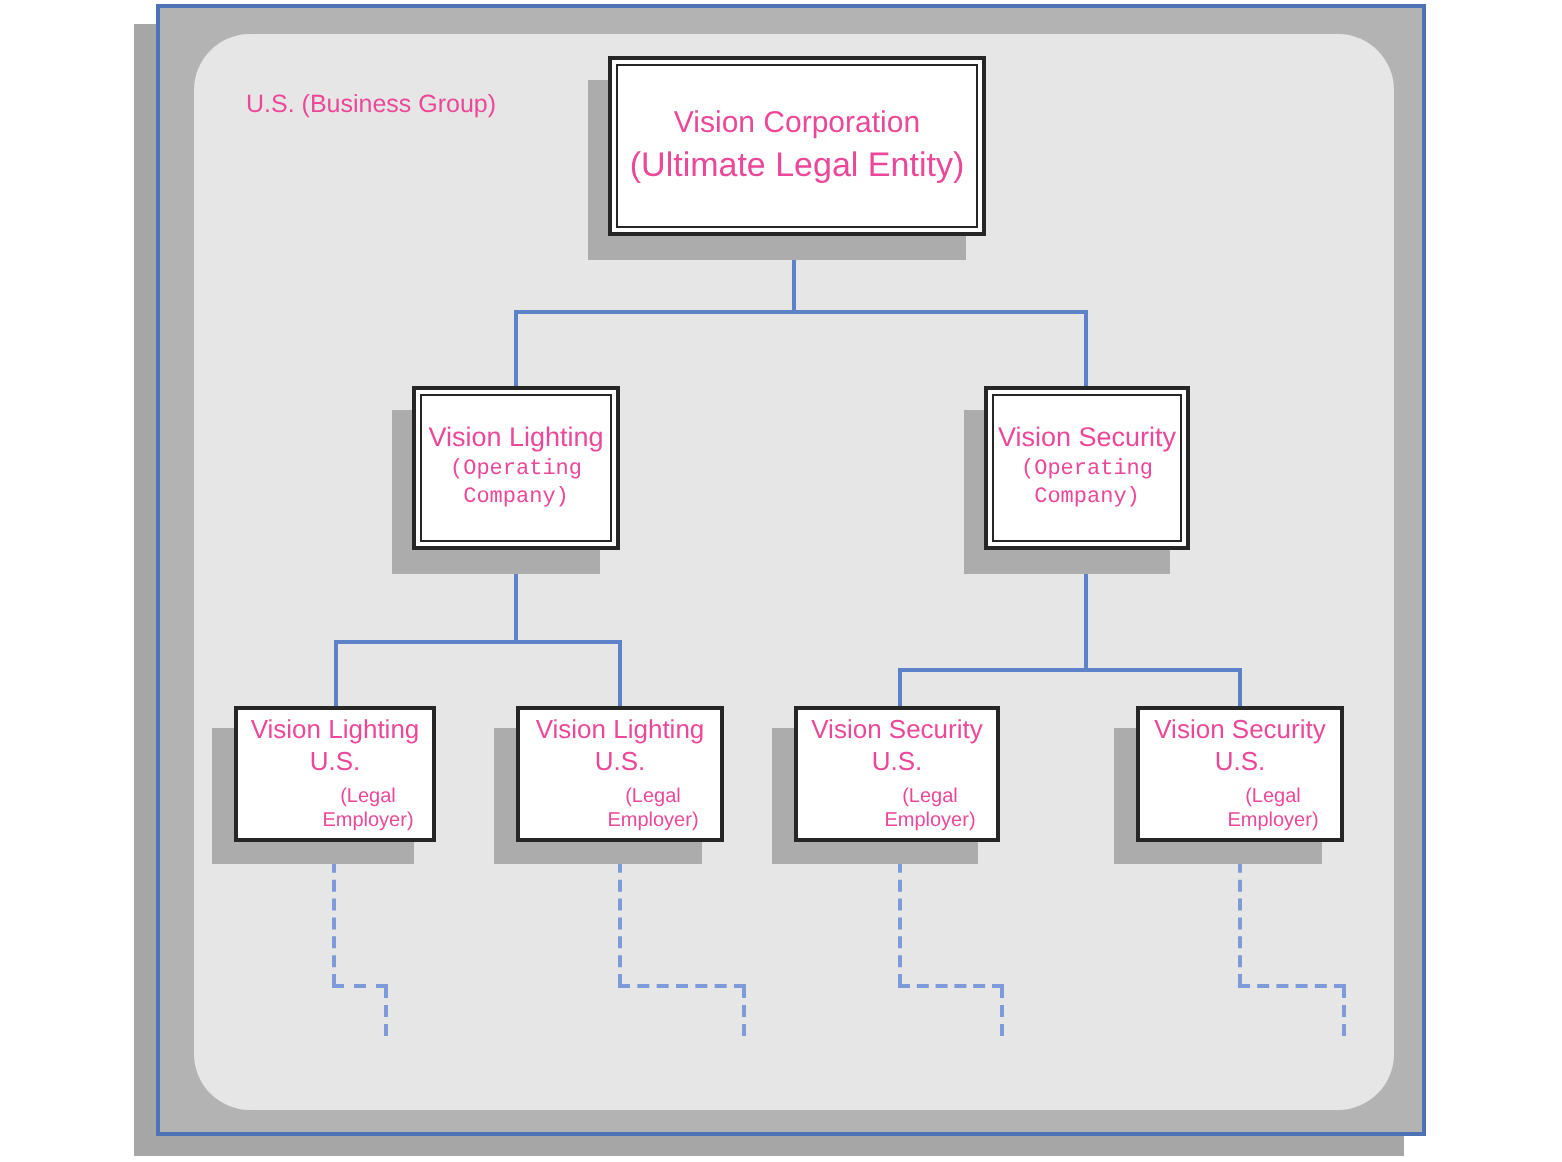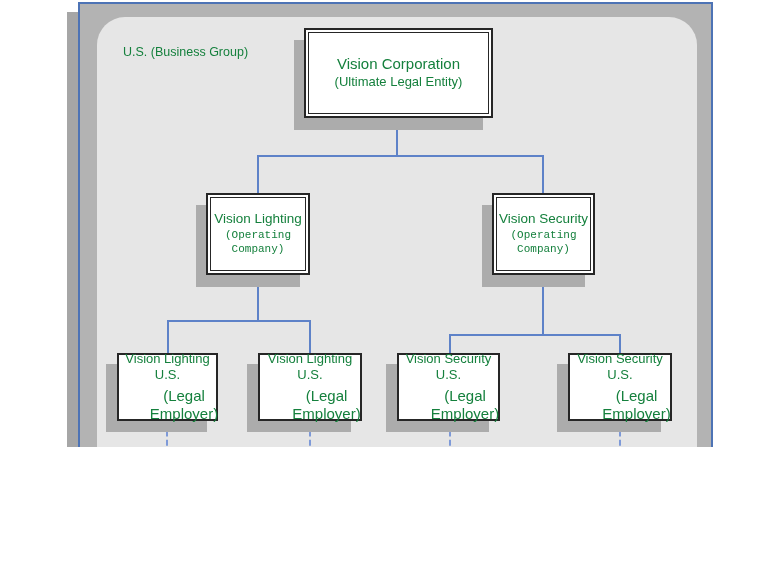--- a/index.html
+++ b/index.html
@@ -1,19 +1,19 @@
 <!DOCTYPE html>
 <html><head>
 <meta charset="utf-8">
 <style>
   html,body { margin:0; padding:0; background:#ffffff; }
   .stage {
-    position:relative; width:781px; height:447px;
+    position:relative; width:781px; height:581px;
     font-family:"Liberation Sans", sans-serif;
-    color:#15803d; overflow:hidden; background:#ffffff;
+    color:#ec4899; overflow:hidden; background:#ffffff;
   }
   
   .win-shadow { position:absolute; left:67px; top:12px; width:635px; height:566px; background:#a6a6a6; }
   .window { position:absolute; left:78px; top:2px; width:635px; height:566px;
             background:#b3b3b3; border:2px solid #4d73b5; box-sizing:border-box; }
   .panel  { position:absolute; left:97px; top:17px; width:600px; height:538px;
             background:#e6e6e6; border-radius:28px; }
 
   .group-label { position:absolute; left:123px; top:45px; font-size:12.5px; }
 
@@ -36,25 +36,25 @@
 
   .corp     { left:304px; top:28px;  width:189px; height:90px; }
   .lighting { left:206px; top:193px; width:104px; height:82px; }
   .security { left:492px; top:193px; width:103px; height:82px; }
   .b1 { left:117px; top:353px; width:101px; height:68px; }
   .b2 { left:258px; top:353px; width:104px; height:68px; }
   .b3 { left:397px; top:353px; width:103px; height:68px; }
   .b4 { left:568px; top:353px; width:104px; height:68px; }
 
   .t-big  { font-size:15px; line-height:1.2; }
-  .s-big  { font-size:13px; line-height:1.25; margin-top:1px; }
+  .s-big  { font-size:17px; line-height:1.25; margin-top:1px; }
   .t-mid  { font-size:13.5px; line-height:1.2; }
   .s-mid  { font-size:11px; line-height:1.25; margin-top:2px; padding:0 14px;font-family:Liberation Mono, monospace; }
   .t-emp  { font-size:13px; line-height:1.2; }
-  .s-emp  { font-size:15px; line-height:1.2; margin-top:4px;margin-left:33px; }
+  .s-emp  { font-size:10px; line-height:1.2; margin-top:4px;margin-left:33px; }
 </style>
 </head>
 <body>
 
 <div class="stage">
 
   <div class="win-shadow"></div>
   <div class="window"></div>
   <div class="panel"></div>
 

